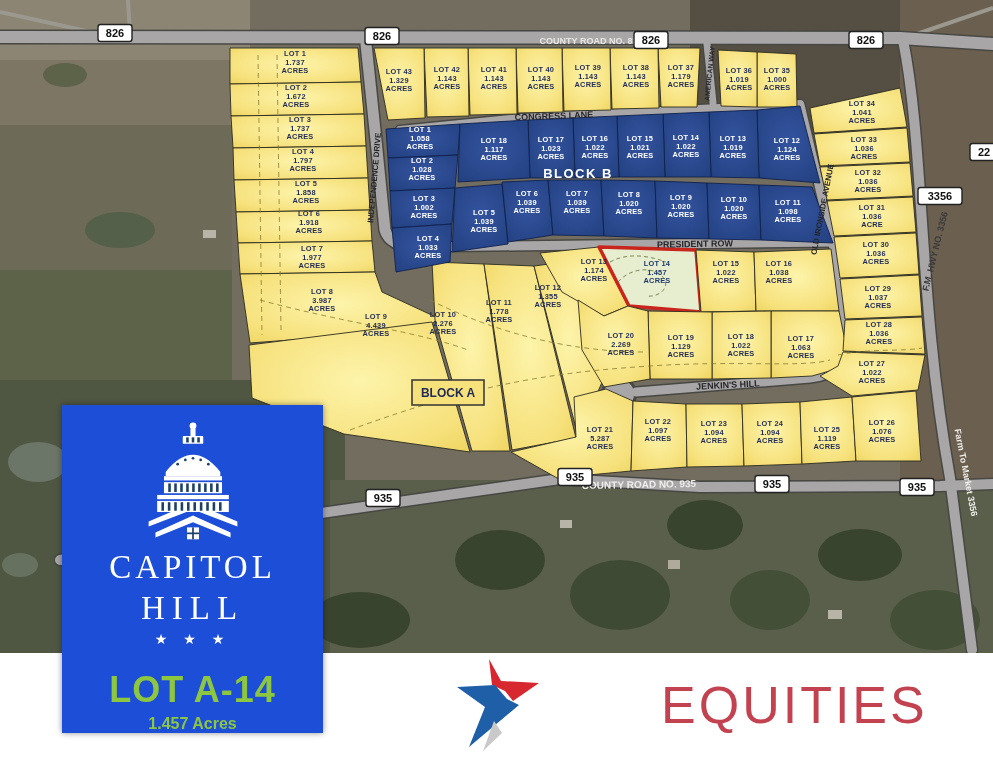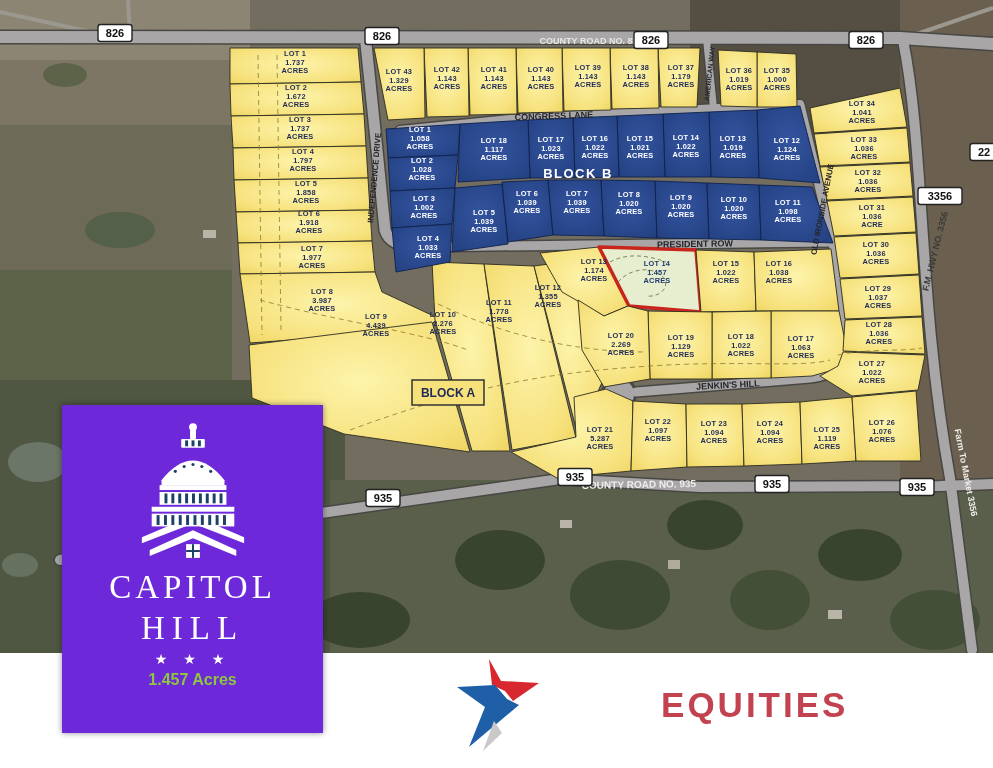--- a/index.html
+++ b/index.html
@@ -16,31 +16,31 @@
   .lbl-b{fill:#ffffff;}
   .lbl-h{fill:#1d3a6e;}
   .roadname{font-weight:bold;text-anchor:middle;}
   .dash{fill:none;stroke:#8a7c33;stroke-width:1;stroke-dasharray:5 4;opacity:.8;}
   .dash2{fill:none;stroke:#6f7d4e;stroke-width:1;stroke-dasharray:4 3;opacity:.9;}
   .badge-rect{fill:#ffffff;stroke:#222;stroke-width:1.4;}
   .badge-text{fill:#111;font-weight:bold;font-size:11px;text-anchor:middle;}
   
   #white-band{position:absolute;left:0;top:653px;width:993px;height:115px;background:#ffffff;}
   
-  #panel{position:absolute;left:62px;top:405px;width:261px;height:328px;background:#6d28d9;
+  #panel{position:absolute;left:62px;top:405px;width:261px;height:328px;background:#1d4ed8;
          display:flex;flex-direction:column;align-items:center;box-shadow:0 0 6px rgba(0,0,0,.45);}
   #panel .cap{color:#fff;font-family:"Liberation Serif",serif;font-size:33px;letter-spacing:4px;line-height:1.0;margin-top:4px;}
   #panel .cap2{color:#fff;font-family:"Liberation Serif",serif;font-size:33px;letter-spacing:7px;line-height:1.0;margin-top:8px;}
   #panel .stars{color:#fff;margin-top:6px;letter-spacing:6px;font-size:14px;}
   #panel .lotid{color:#8dc63f;font-weight:bold;font-size:36px;margin-top:22px;letter-spacing:1px;}
   #panel .lotacres{color:#8dc63f;font-weight:bold;font-size:16px;margin-top:4px;}
   
   #cope{position:absolute;left:455px;top:650px;width:538px;height:110px;display:flex;align-items:center;}
   #cope .copeword{color:#ffffff;font-weight:700;font-size:36px;letter-spacing:1px;}
-  #cope .equitiesword{color:#c24250;font-weight:700;font-size:35px;letter-spacing:3px;}
+  #cope .equitiesword{color:#c24250;font-weight:400;font-size:52px;letter-spacing:3px;}
 </style>
 </head>
 <body>
 
 <div id="stage">
 
 <svg id="plat-svg" width="993" height="768" viewBox="0 0 993 768">
   <defs>
     <radialGradient id="gy" cx="50%" cy="45%" r="75%">
       <stop offset="0%" stop-color="#fdf4ab"></stop>
@@ -456,20 +456,21 @@
           <rect x="75.5" y="97.5" width="3" height="10"></rect>
           <rect x="83" y="97.5" width="3" height="10"></rect>
           <rect x="90.5" y="97.5" width="3" height="10"></rect>
       <rect x="59" y="127" width="2" height="14"></rect>
           <rect x="53" y="133" width="14" height="2"></rect>
     </g>
   </svg>
   <div class="cap">CAPITOL</div>
   <div class="cap2">HILL</div>
   <div class="stars">★ ★ ★</div>
+  <div class="lotid">LOT A-14</div>
   <div class="lotacres">1.457 Acres</div>
 </div>
 
 <div id="cope">
   <svg width="92" height="100" viewBox="0 0 92 100" style="margin-right:8px;">
     <polygon points="34,4 46,26 84,28 58,46 50,36 37,30" fill="#d7282f"></polygon>
     <polygon points="2,32 40,30 52,44 64,50 14,92 30,52" fill="#1f5fa8"></polygon>
     <polygon points="28,96 39,66 47,78" fill="#c9c9c9"></polygon>
   </svg>
   <span class="copeword">COPE</span>

